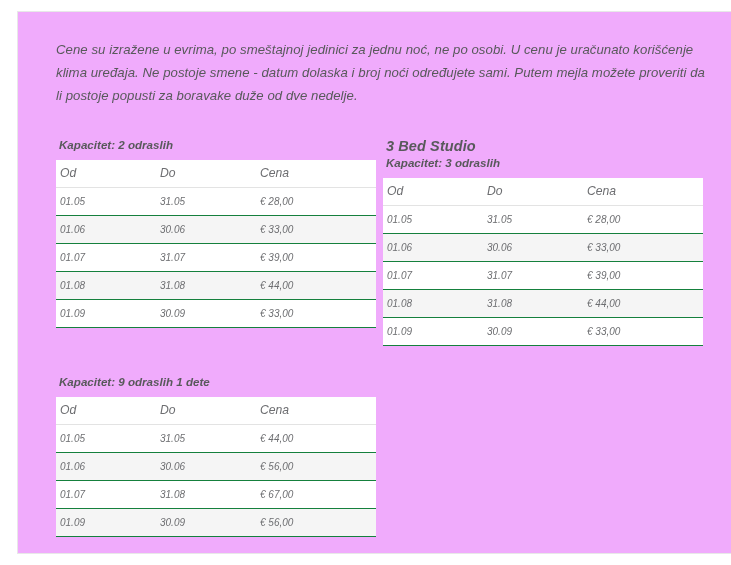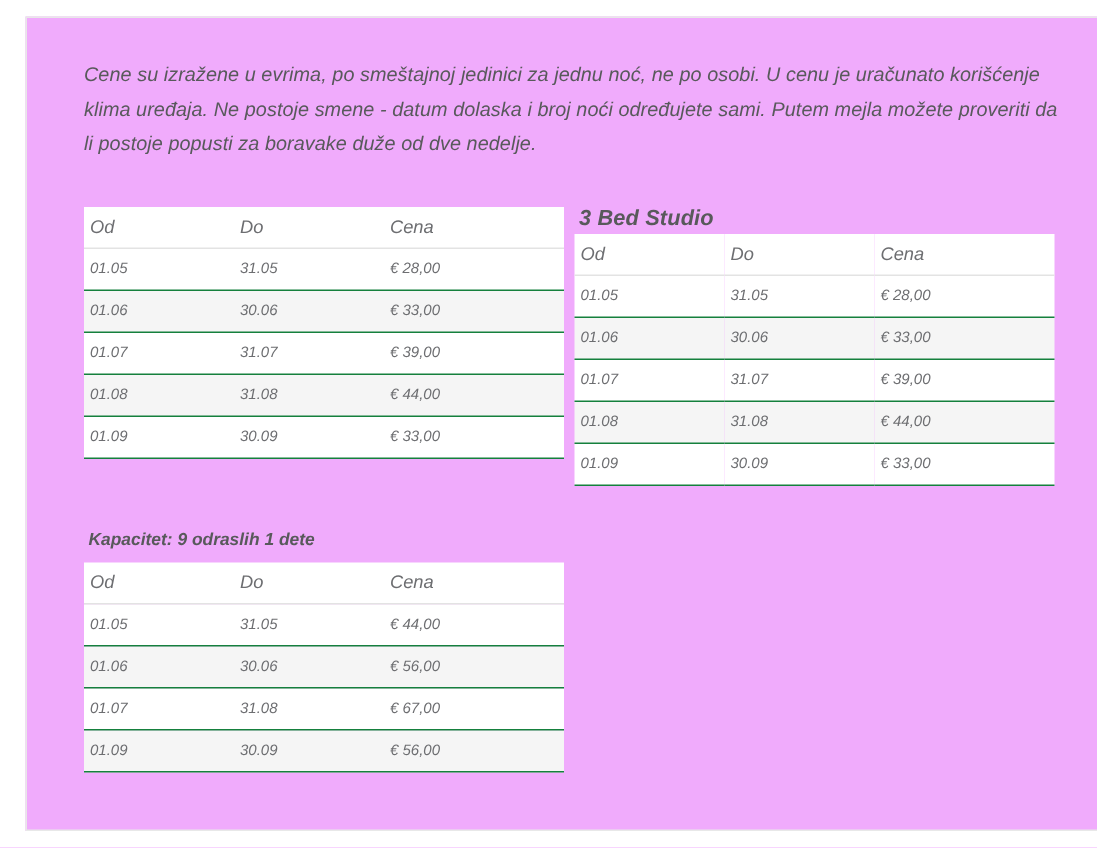--- a/index.html
+++ b/index.html
@@ -101,20 +101,21 @@
 <body>
 
 <div class="page">
   <div class="inner">
 
     <p class="intro">Cene su izražene u evrima, po smeštajnoj jedinici za jednu noć, ne po osobi. U cenu je uračunato korišćenje klima uređaja. Ne postoje smene - datum dolaska i broj noći određujete sami. Putem mejla možete proveriti da li postoje popusti za boravake duže od dve nedelje.</p>
 
     <div class="tables-row">
 
       <div class="col left">
+        <div class="block-sub">Kapacitet: 2 odraslih</div>
         <table>
           <colgroup>
               <col class="c1">
               <col class="c2">
               <col class="c3">
             </colgroup>
           <thead>
             <tr>
               <th>Od</th>
               <th>Do</th>
@@ -146,20 +147,21 @@
               <td>01.09</td>
               <td>30.09</td>
               <td>€ 33,00</td>
             </tr>
           </tbody>
         </table>
       </div>
 
       <div class="col right">
         <div class="block-title">3 Bed Studio</div>
+        <div class="block-sub">Kapacitet: 3 odraslih</div>
         <table>
           <colgroup>
               <col class="c1">
               <col class="c2">
               <col class="c3">
             </colgroup>
           <thead>
             <tr>
               <th>Od</th>
               <th>Do</th>

